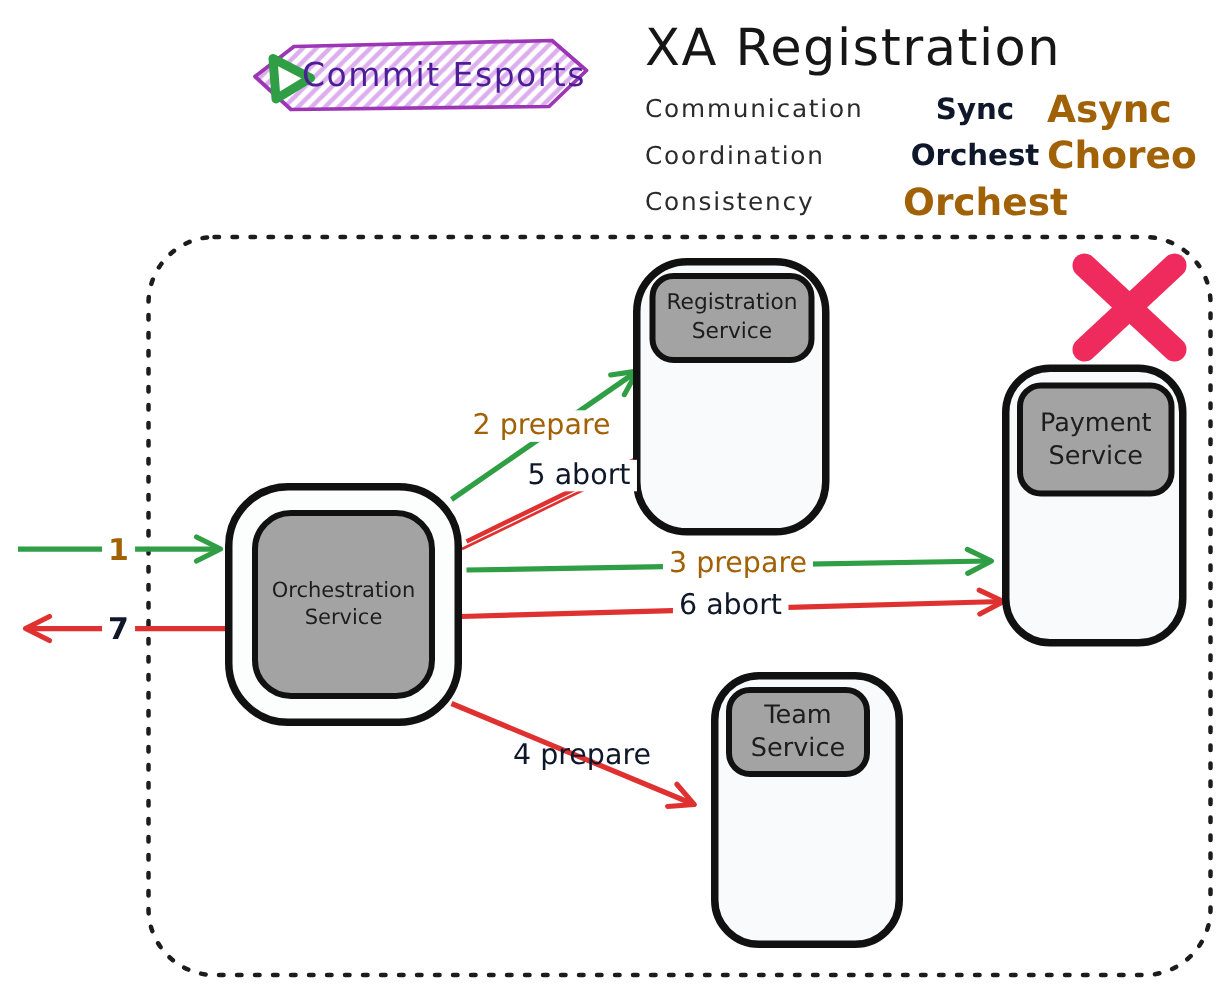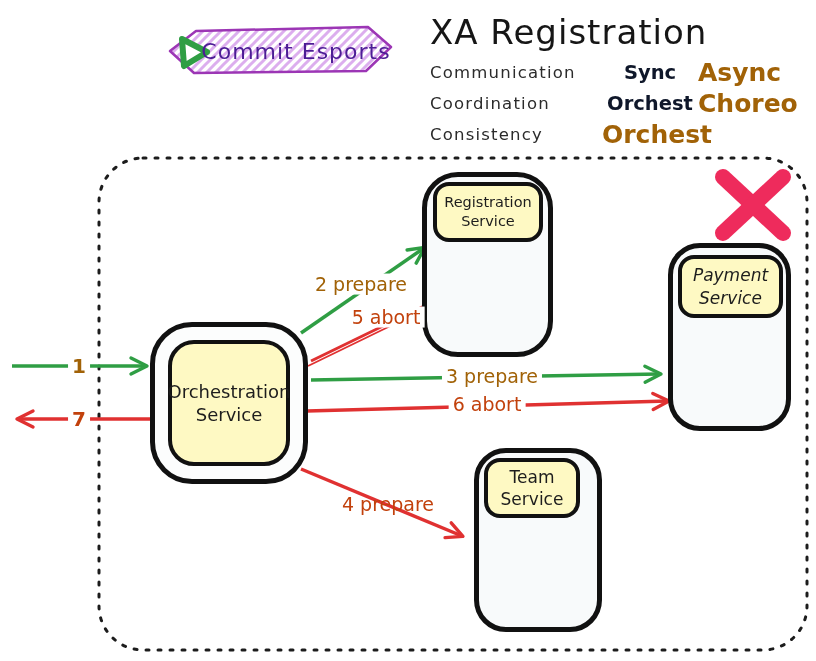--- a/index.html
+++ b/index.html
@@ -3,47 +3,47 @@
 <meta charset="utf-8">
 <style>
   html,body{margin:0;padding:0;background:#ffffff;}
   body{width:816px;height:661px;position:relative;overflow:hidden;
        font-family:"DejaVu Sans","Liberation Sans",sans-serif;color:#1c1c1c;}
   .stage{position:absolute;inset:0;}
   svg.shapes{position:absolute;left:0;top:0;pointer-events:none;}
 
   
   .node-outer{position:absolute;background:#f8fafb;border:5px solid #111;box-sizing:border-box;}
-  .node-inner{position:absolute;background:#fef9c3;border:4px solid #111;box-sizing:border-box;
+  .node-inner{position:absolute;background:#a3a3a3;border:4px solid #111;box-sizing:border-box;
               display:flex;align-items:center;justify-content:center;text-align:center;
               line-height:1.3;color:#1d1d1d;}
   .orch-outer{left:150px;top:322px;width:158px;height:162px;border-radius:42px;background:#fcfdfd;}
-  .orch-inner{left:168px;top:340px;width:122px;height:126px;border-radius:26px;font-size:18px;}
+  .orch-inner{left:168px;top:340px;width:122px;height:126px;border-radius:26px;font-size:14px;}
   .reg-outer{left:422px;top:172px;width:131px;height:185px;border-radius:36px;}
   .reg-inner{left:433px;top:182px;width:110px;height:60px;border-radius:16px;font-size:14.5px;}
   .pay-outer{left:668px;top:243px;width:123px;height:188px;border-radius:32px;}
-  .pay-inner{left:678px;top:255px;width:105px;height:63px;border-radius:16px;font-size:17px;font-style:italic;}
+  .pay-inner{left:678px;top:255px;width:105px;height:76px;border-radius:16px;font-size:17px;}
   .team-outer{left:474px;top:448px;width:128px;height:184px;border-radius:32px;}
   .team-inner{left:484px;top:458px;width:96px;height:60px;border-radius:16px;font-size:17px;}
 
   
   .logo-text{position:absolute;left:296px;top:51px;transform:translate(-50%,-50%);
              font-size:22px;letter-spacing:1px;color:#4c1d95;white-space:nowrap;}
   .title{position:absolute;left:430px;top:12px;font-size:34px;letter-spacing:1px;color:#161616;white-space:nowrap;}
   .legend{position:absolute;left:430px;top:57px;}
   .legend-row{display:flex;align-items:center;height:31px;}
   .legend-dim{width:172px;font-size:16.5px;letter-spacing:1.2px;color:#2b2b2b;}
   .legend-sel{width:96px;text-align:center;font-size:19.5px;font-weight:bold;color:#0f172a;}
   .legend-alt{font-size:25px;font-weight:bold;color:#a16207;}
 
   
   .alabel{position:absolute;transform:translate(-50%,-50%);background:#fff;
           padding:0 4px;font-size:19px;white-space:nowrap;line-height:1.1;}
   .alabel.green{color:#a16207;}
-  .alabel.red{color:#c2410c;}
+  .alabel.red{color:#0f172a;}
   .alabel.num{font-size:20px;font-weight:600;}
 </style>
 </head>
 <body>
 
 <div class="stage">
 
   <svg class="shapes" width="816" height="661" viewBox="0 0 816 661">
     <defs>
       <pattern id="hatch" width="9" height="9" patternUnits="userSpaceOnUse">

